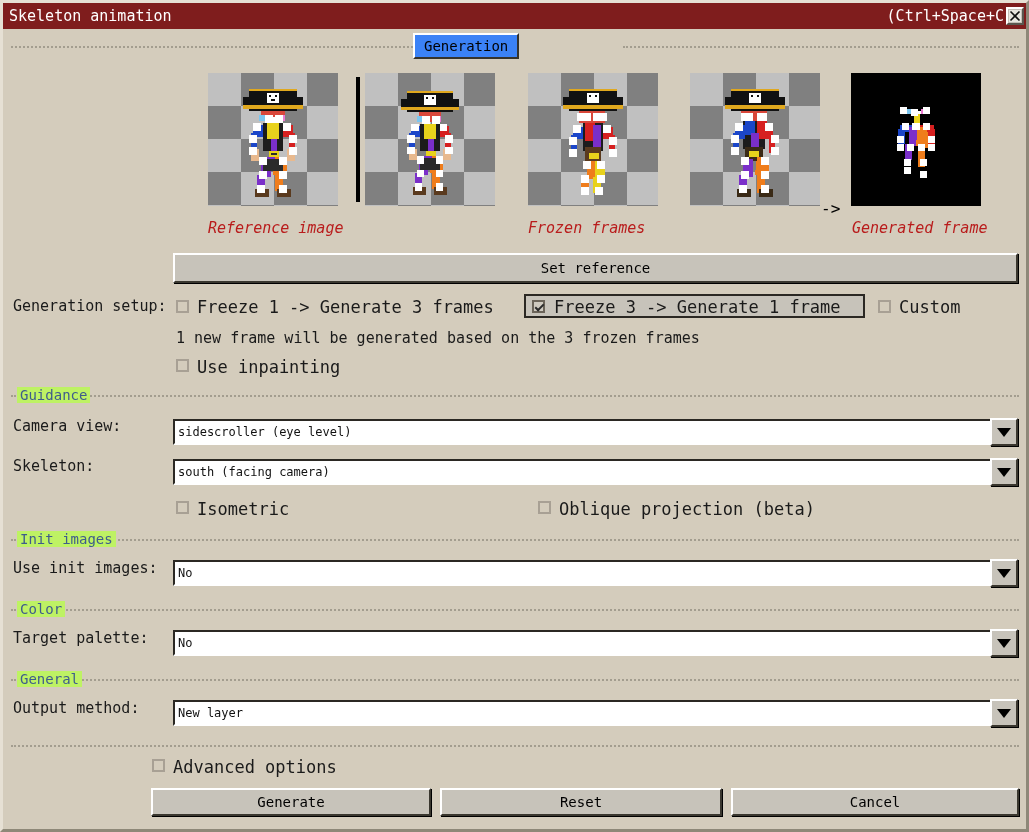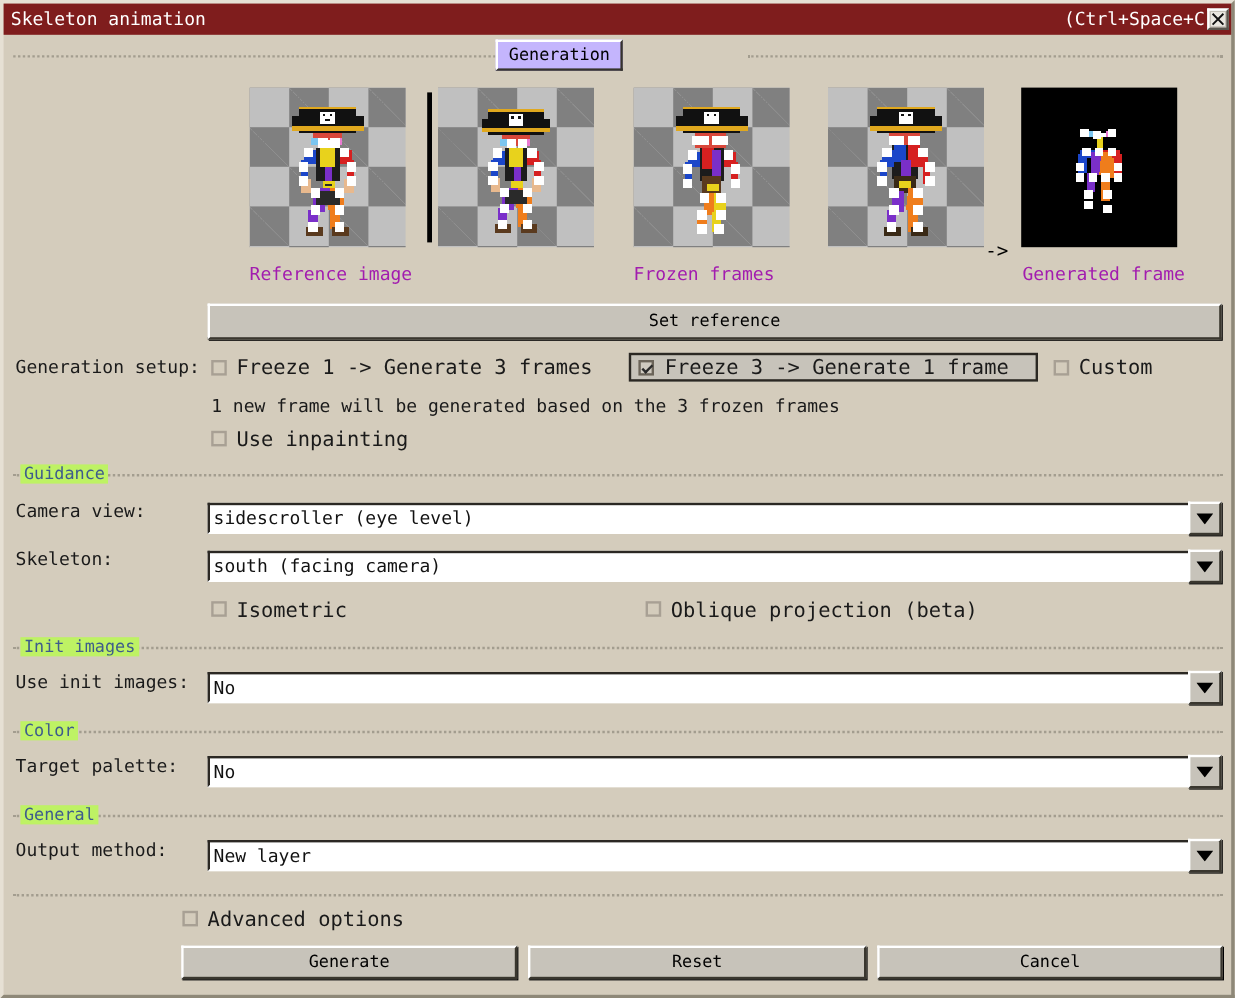--- a/index.html
+++ b/index.html
@@ -82,21 +82,21 @@
     font-size: 14px;
     color: #000;
     box-sizing: border-box;
     border-left: 2px solid #ffffff;
     border-top: 2px solid #ffffff;
     border-right: 2px solid #36332c;
     border-bottom: 2px solid #36332c;
     white-space: nowrap;
   }
   .tab.inactive { background: #c7c3ba; }
-  .tab.active   { background: #c4b5fd; }
+  .tab.active   { background: #3b82f6; }
 
   
   .thumbs {
     position: absolute; left: 0; top: 66px;
     width: 1023px; height: 150px;
   }
   .thumb {
     position: absolute; top: 4px;
     width: 130px; height: 133px;
   }
@@ -122,21 +122,21 @@
     background: #000000;
   }
   .arrow-sep {
     position: absolute; left: 818px; top: 130px;
     font-size: 16px; color: #000;
   }
 
   .labels-row {
     position: absolute; left: 0; top: 216px;
     width: 1023px; height: 22px;
-    font-size: 15px; color: #a21caf;
+    font-size: 15px; color: #b91c1c; font-style: italic;
   }
   .labels-row span { position: absolute; white-space: nowrap; }
 
   
   .btn {
     background: #c7c3ba;
     border-left: 2px solid #ffffff;
     border-top: 2px solid #ffffff;
     border-right: 2px solid #3a372f;
     border-bottom: 2px solid #3a372f;
@@ -209,21 +209,21 @@
     height: 26px;
     background: #ffffff;
     border-left: 2px solid #2b2823;
     border-top: 2px solid #2b2823;
     border-right: 2px solid #ffffff;
     border-bottom: 2px solid #ffffff;
     box-sizing: border-box;
     display: flex; align-items: center;
   }
   .dd-val {
-    font-size: 15px; color: #111;
+    font-size: 12px; color: #111;
     padding-left: 3px;
     white-space: nowrap;
     overflow: hidden;
   }
   .dd-arrow {
     position: absolute;
     width: 28px; height: 28px;
     background: #c7c3ba;
     border-left: 2px solid #ffffff;
     border-top: 2px solid #ffffff;

